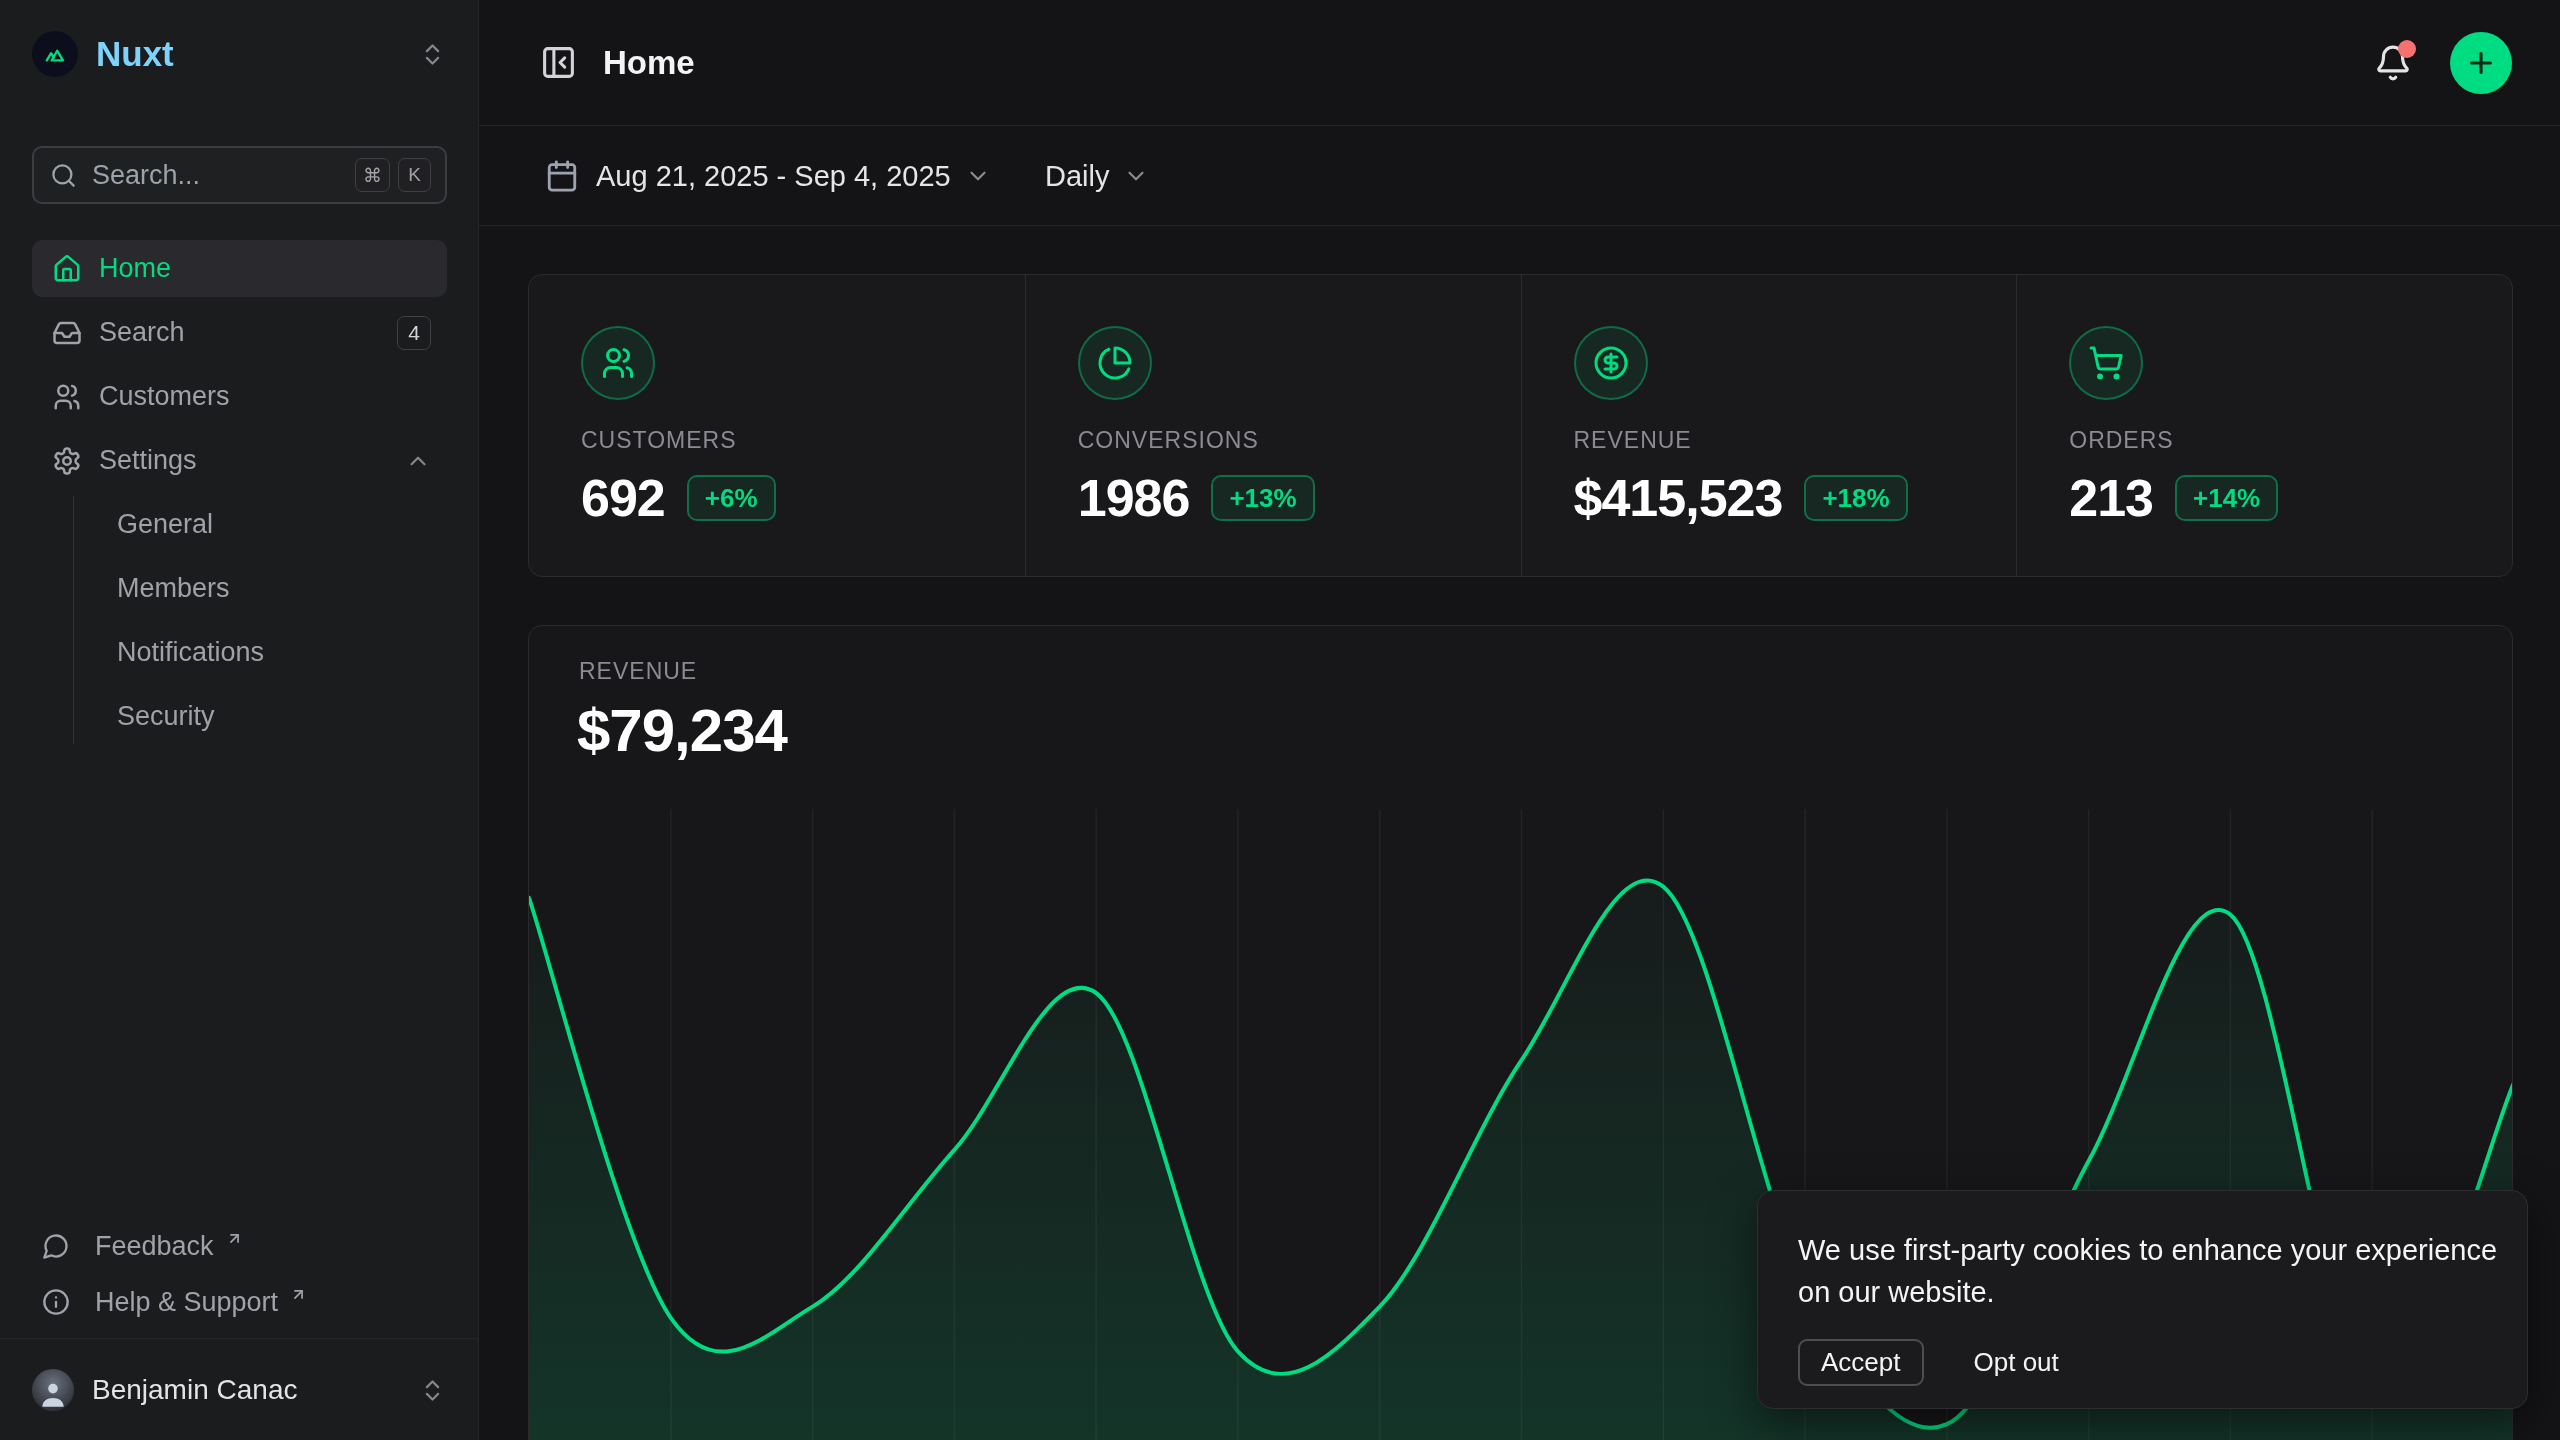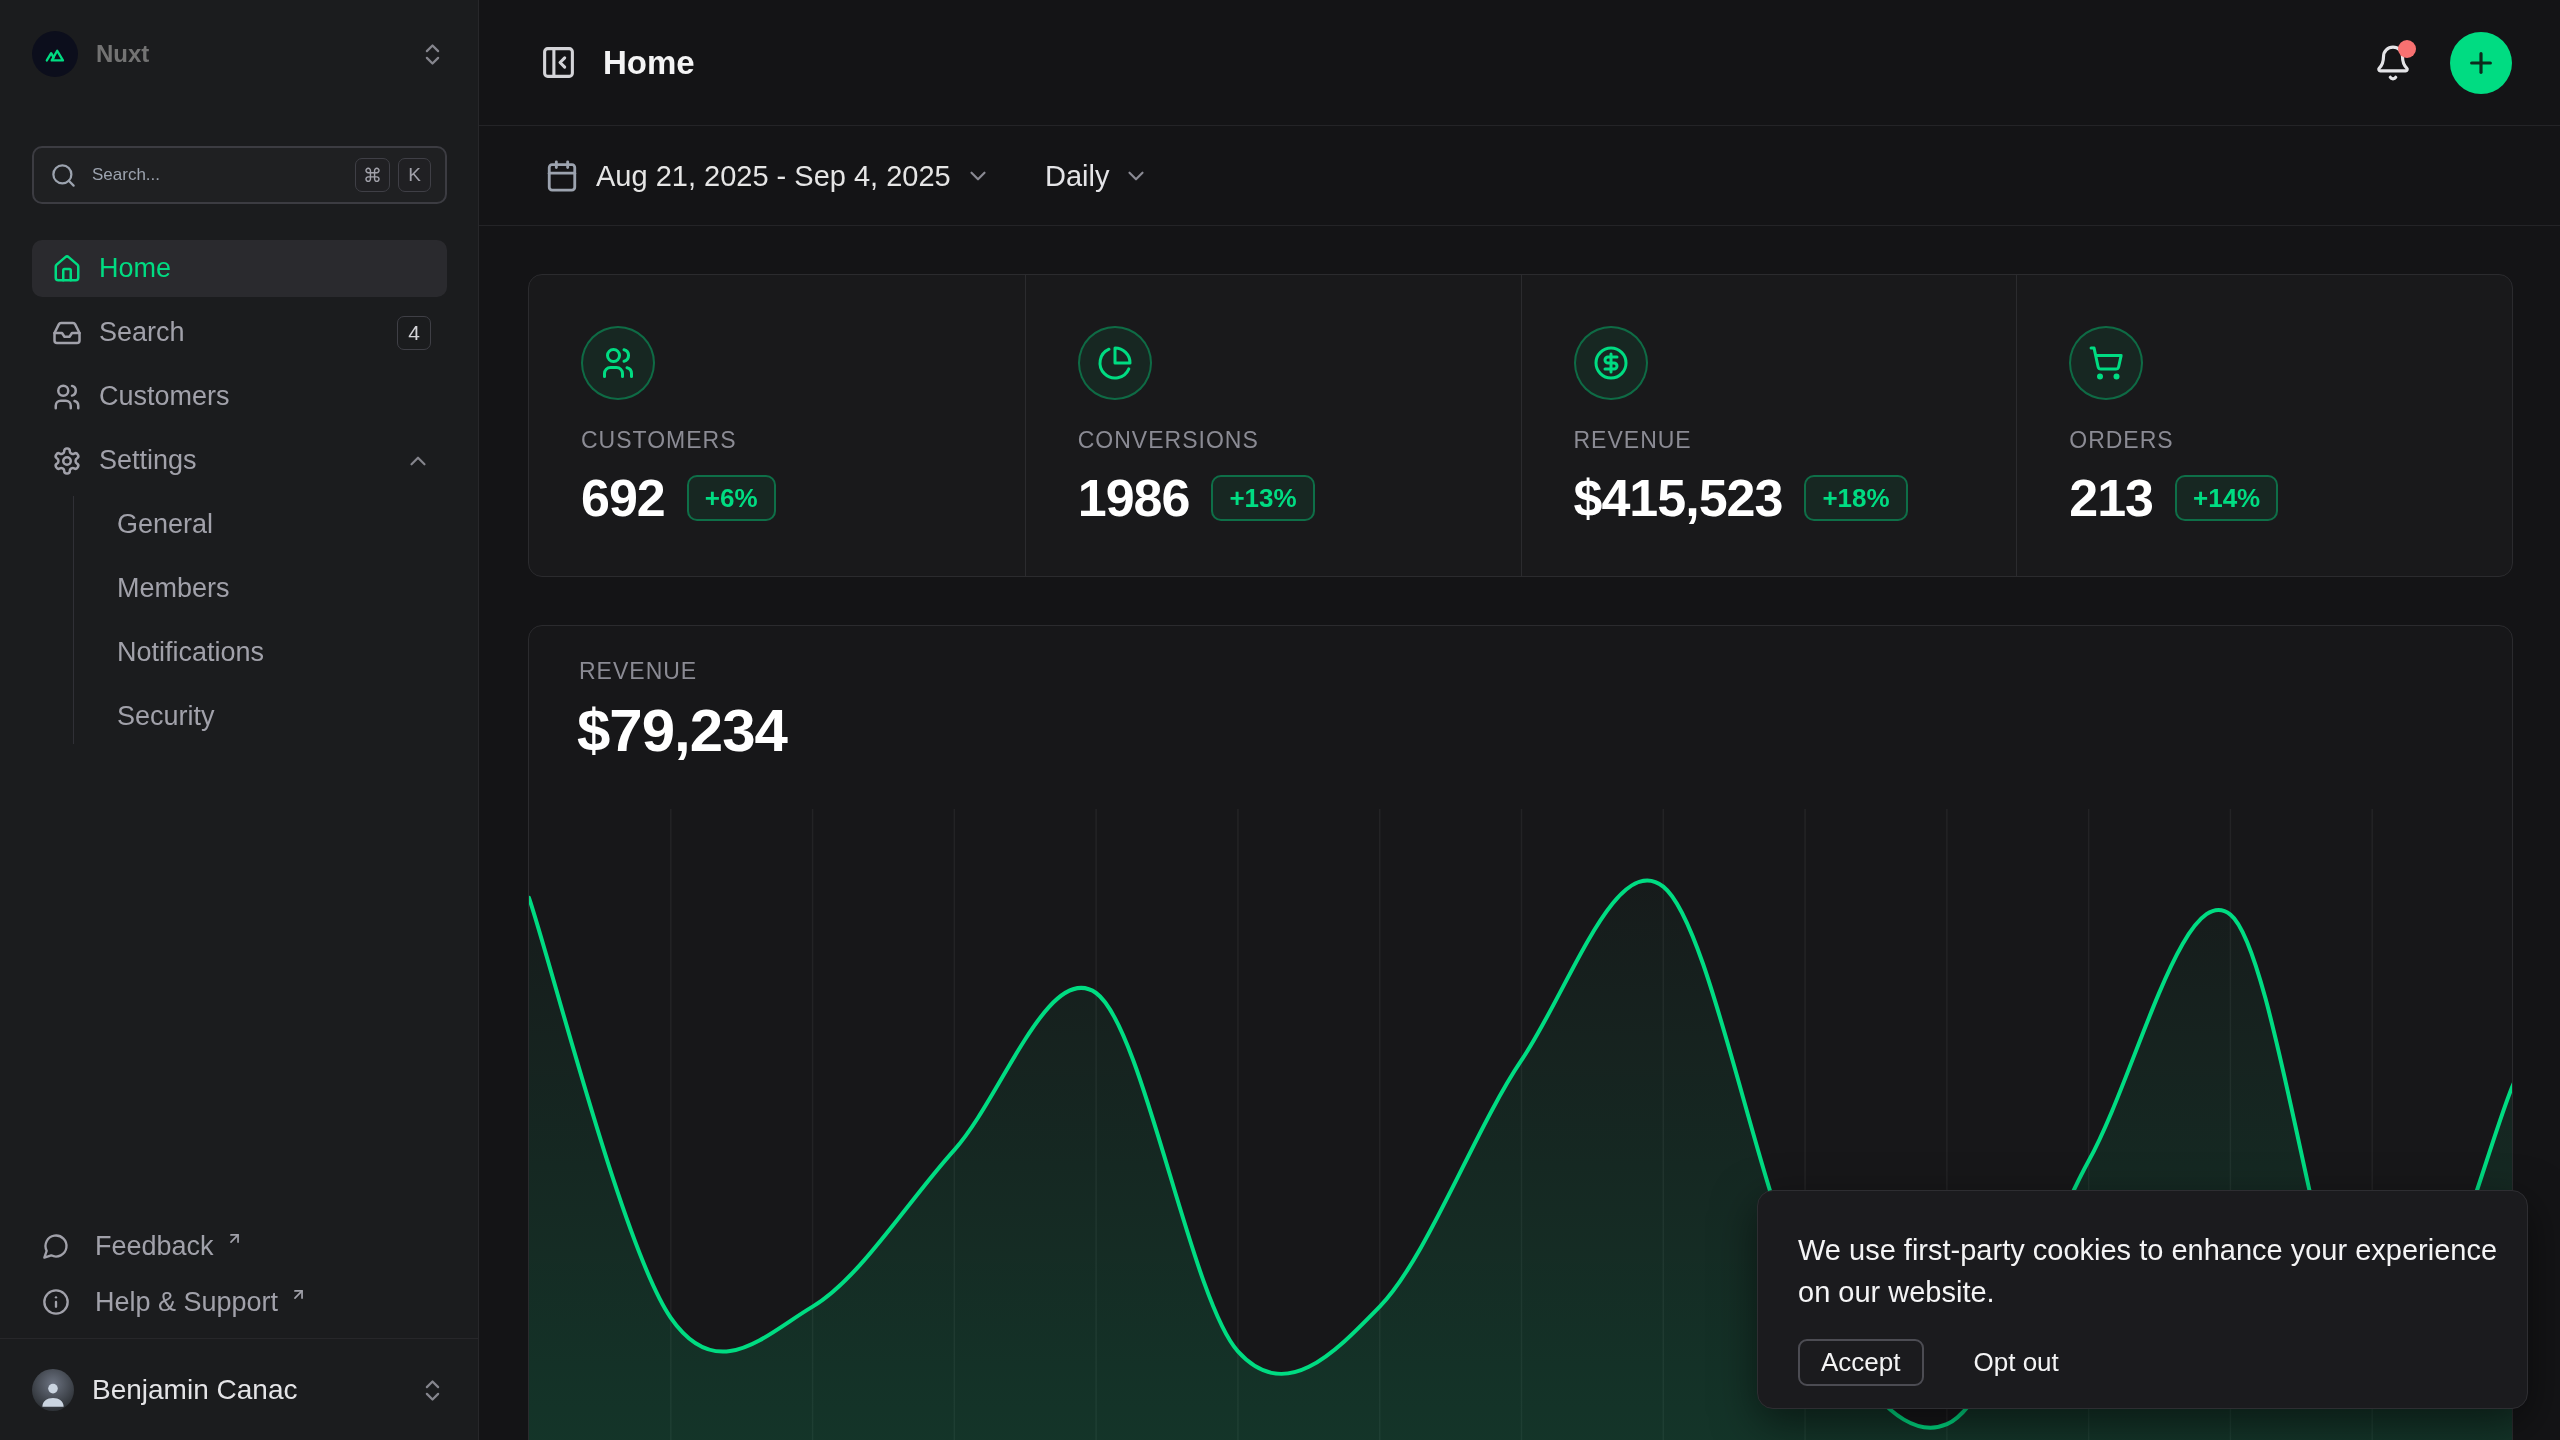--- a/index.html
+++ b/index.html
@@ -7,27 +7,27 @@
   body { font-family:"Liberation Sans", sans-serif; }
   .app { position:relative; width:2560px; height:1440px; background:#141416; overflow:hidden; color:#e4e4e7; }
 
   svg.ic { display:block; fill:none; stroke:currentColor; stroke-width:2; stroke-linecap:round; stroke-linejoin:round; }
 
   
   .sidebar { position:absolute; left:0; top:0; width:479px; height:1440px; background:#1b1c1e; border-right:1px solid #27272a; }
   .logo-row { position:absolute; left:32px; right:32px; top:26px; height:56px; display:flex; align-items:center; }
   .logo-circle { width:46px; height:46px; border-radius:50%; background:#0c0e1c; display:flex; align-items:center; justify-content:center; color:#00dc82; }
   .logo-circle svg { width:28px; height:28px; }
-  .team-name { margin-left:18px; font-size:24px; font-weight:600; color:#737373; }
+  .team-name { margin-left:18px; font-size:35px; font-weight:600; color:#7dd3fc; }
   .updown { margin-left:auto; color:#85858d; }
   .updown svg { width:27px; height:27px; }
 
   .search-box { position:absolute; left:32px; top:146px; width:415px; height:58px; border:2px solid #3c3c42; border-radius:10px; display:flex; align-items:center; padding:0 14px 0 16px; color:#9ca3af; background:rgba(255,255,255,0.02); }
   .search-box svg { width:27px; height:27px; }
-  .search-text { margin-left:15px; font-size:17px; }
+  .search-text { margin-left:15px; font-size:27px; }
   .kbd-group { margin-left:auto; display:flex; gap:8px; }
   .kbd { min-width:33px; height:34px; padding:0 7px; border:1px solid #3f3f46; border-radius:7px; display:flex; align-items:center; justify-content:center; font-size:19px; color:#a1a1aa; background:#202023; }
 
   .nav { position:absolute; left:32px; top:240px; width:415px; }
   .nav-item { height:57px; margin-bottom:7px; display:flex; align-items:center; padding:0 16px 0 20px; border-radius:10px; color:#a1a1aa; font-size:27px; }
   .nav-item svg { width:30px; height:30px; flex:none; }
   .nav-item .lbl { margin-left:17px; }
   .nav-item.active { background:#2a2a2e; color:#00dc82; }
   .nav-badge { margin-left:auto; min-width:34px; height:34px; border:1px solid #3f3f46; border-radius:7px; display:flex; align-items:center; justify-content:center; font-size:21px; color:#d4d4d8; }
   .nav-caret { margin-left:auto; color:#85858d; }

